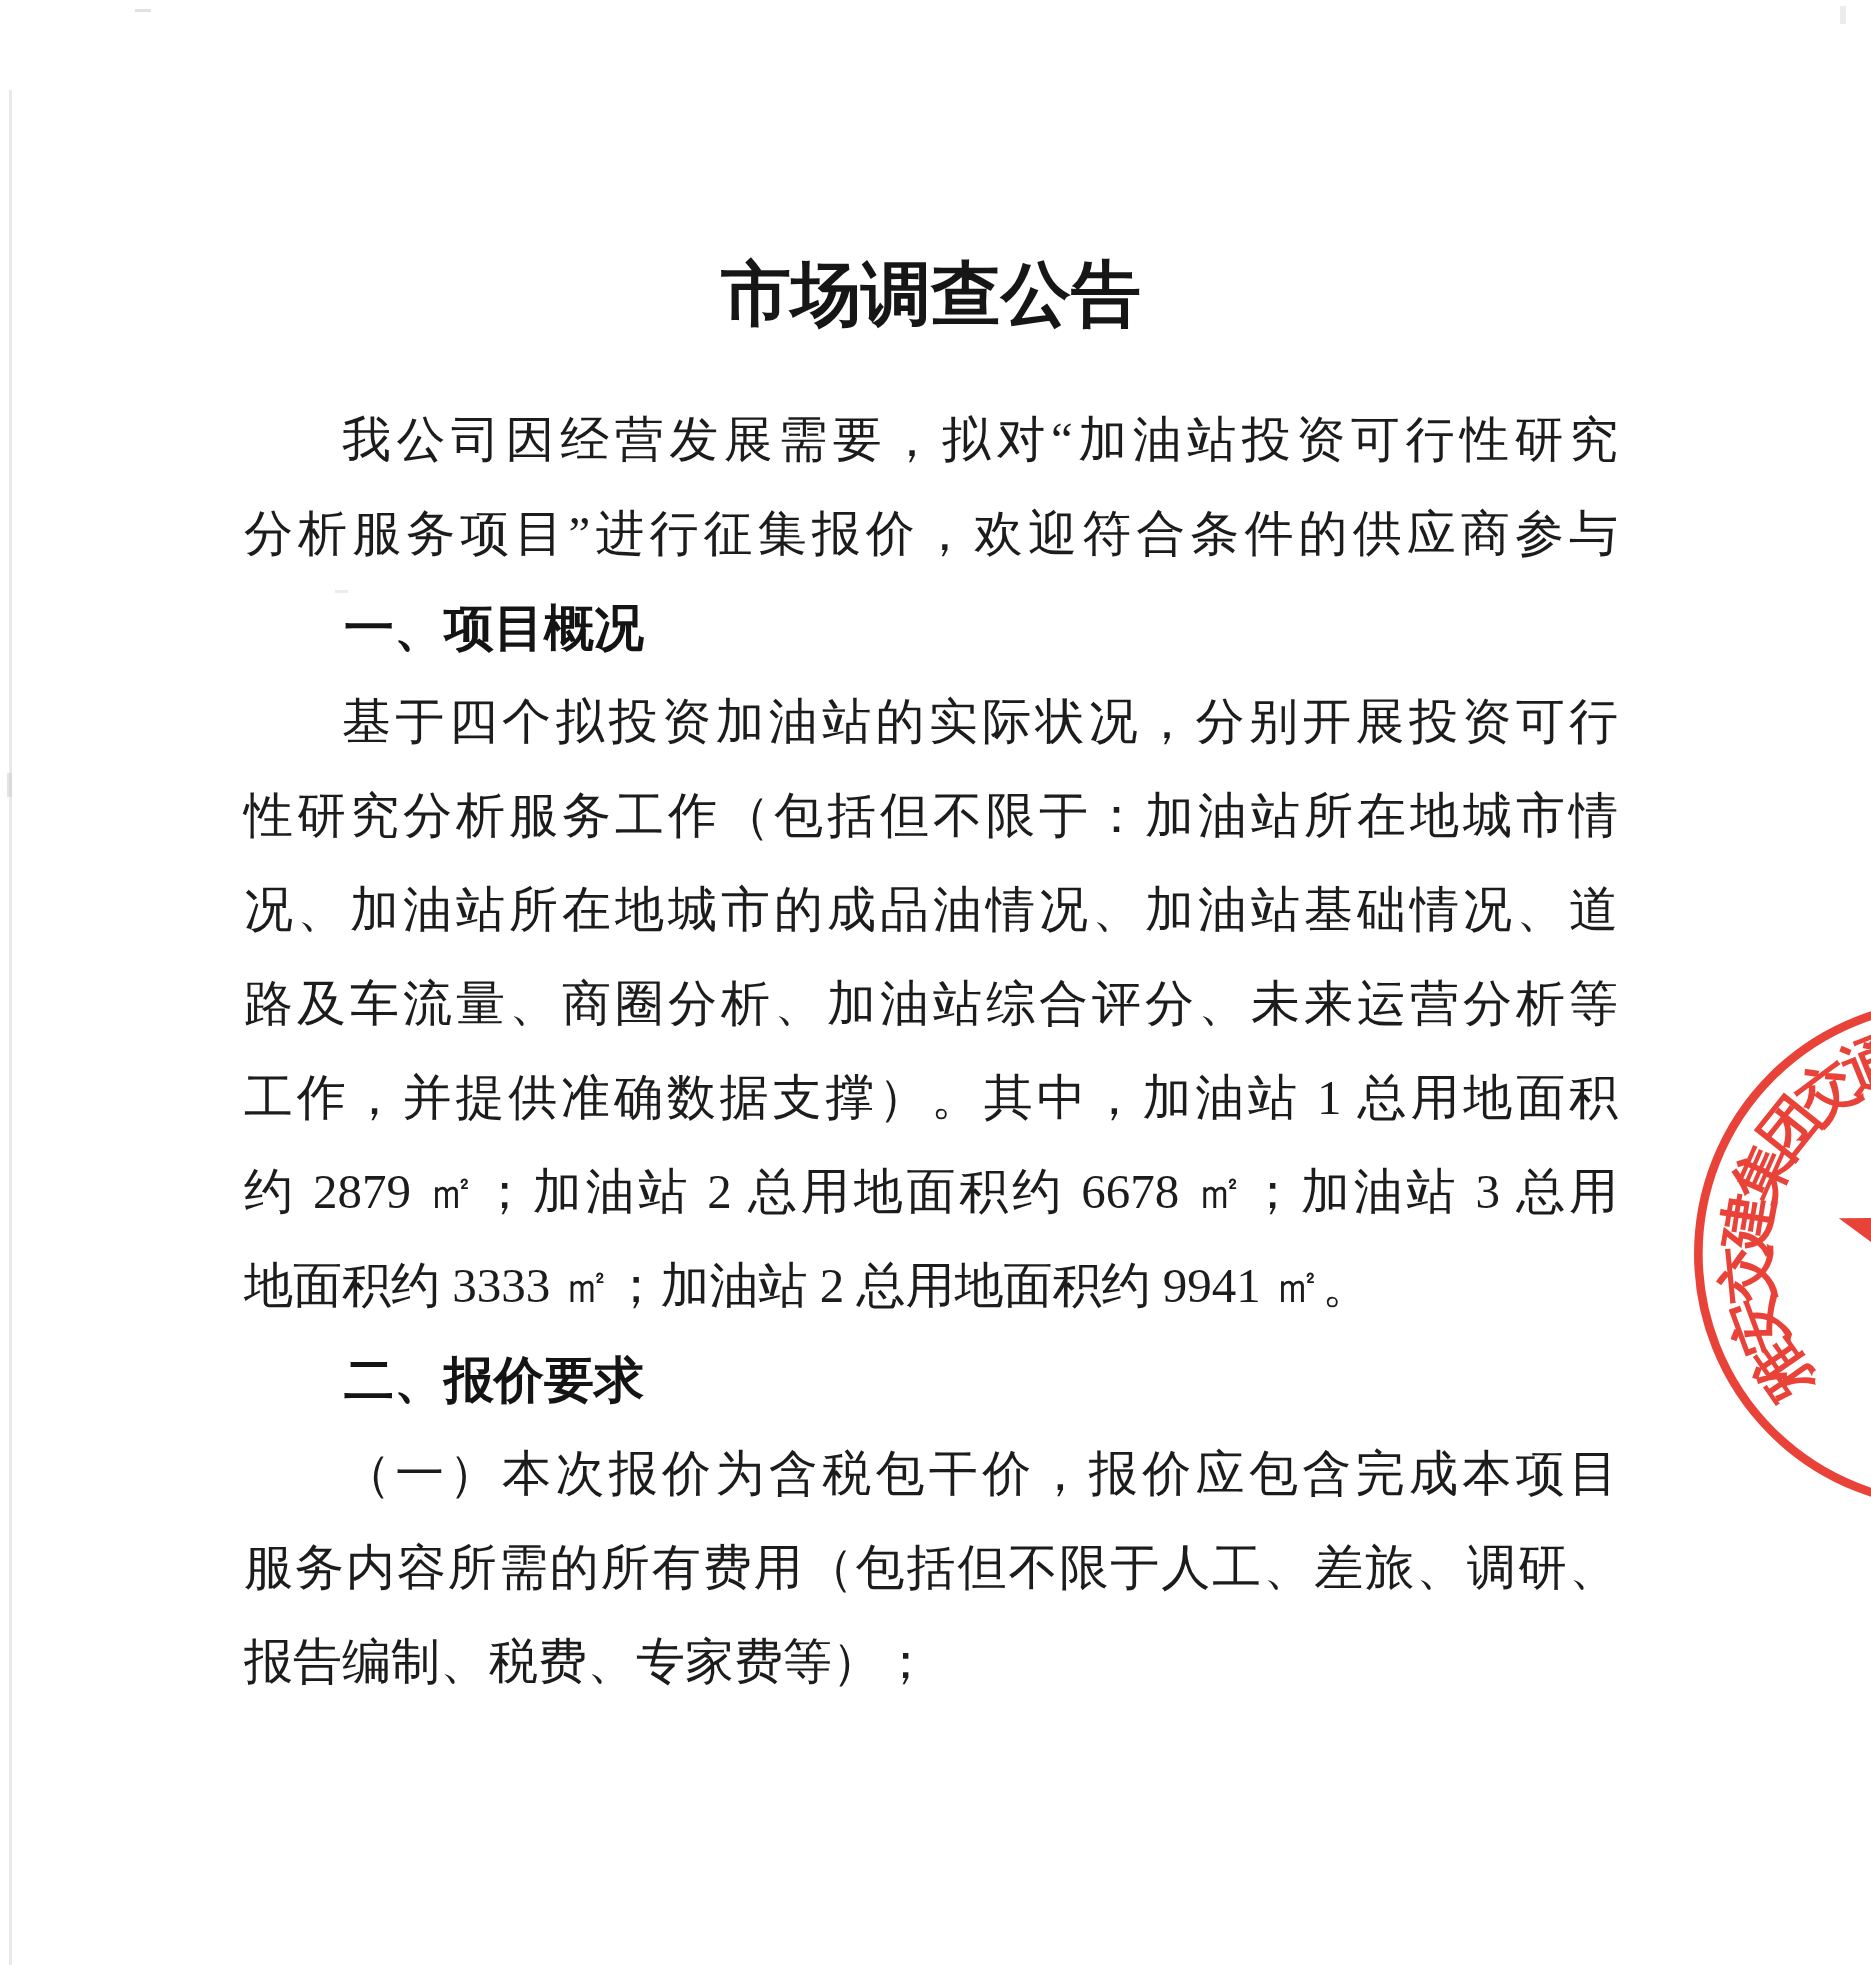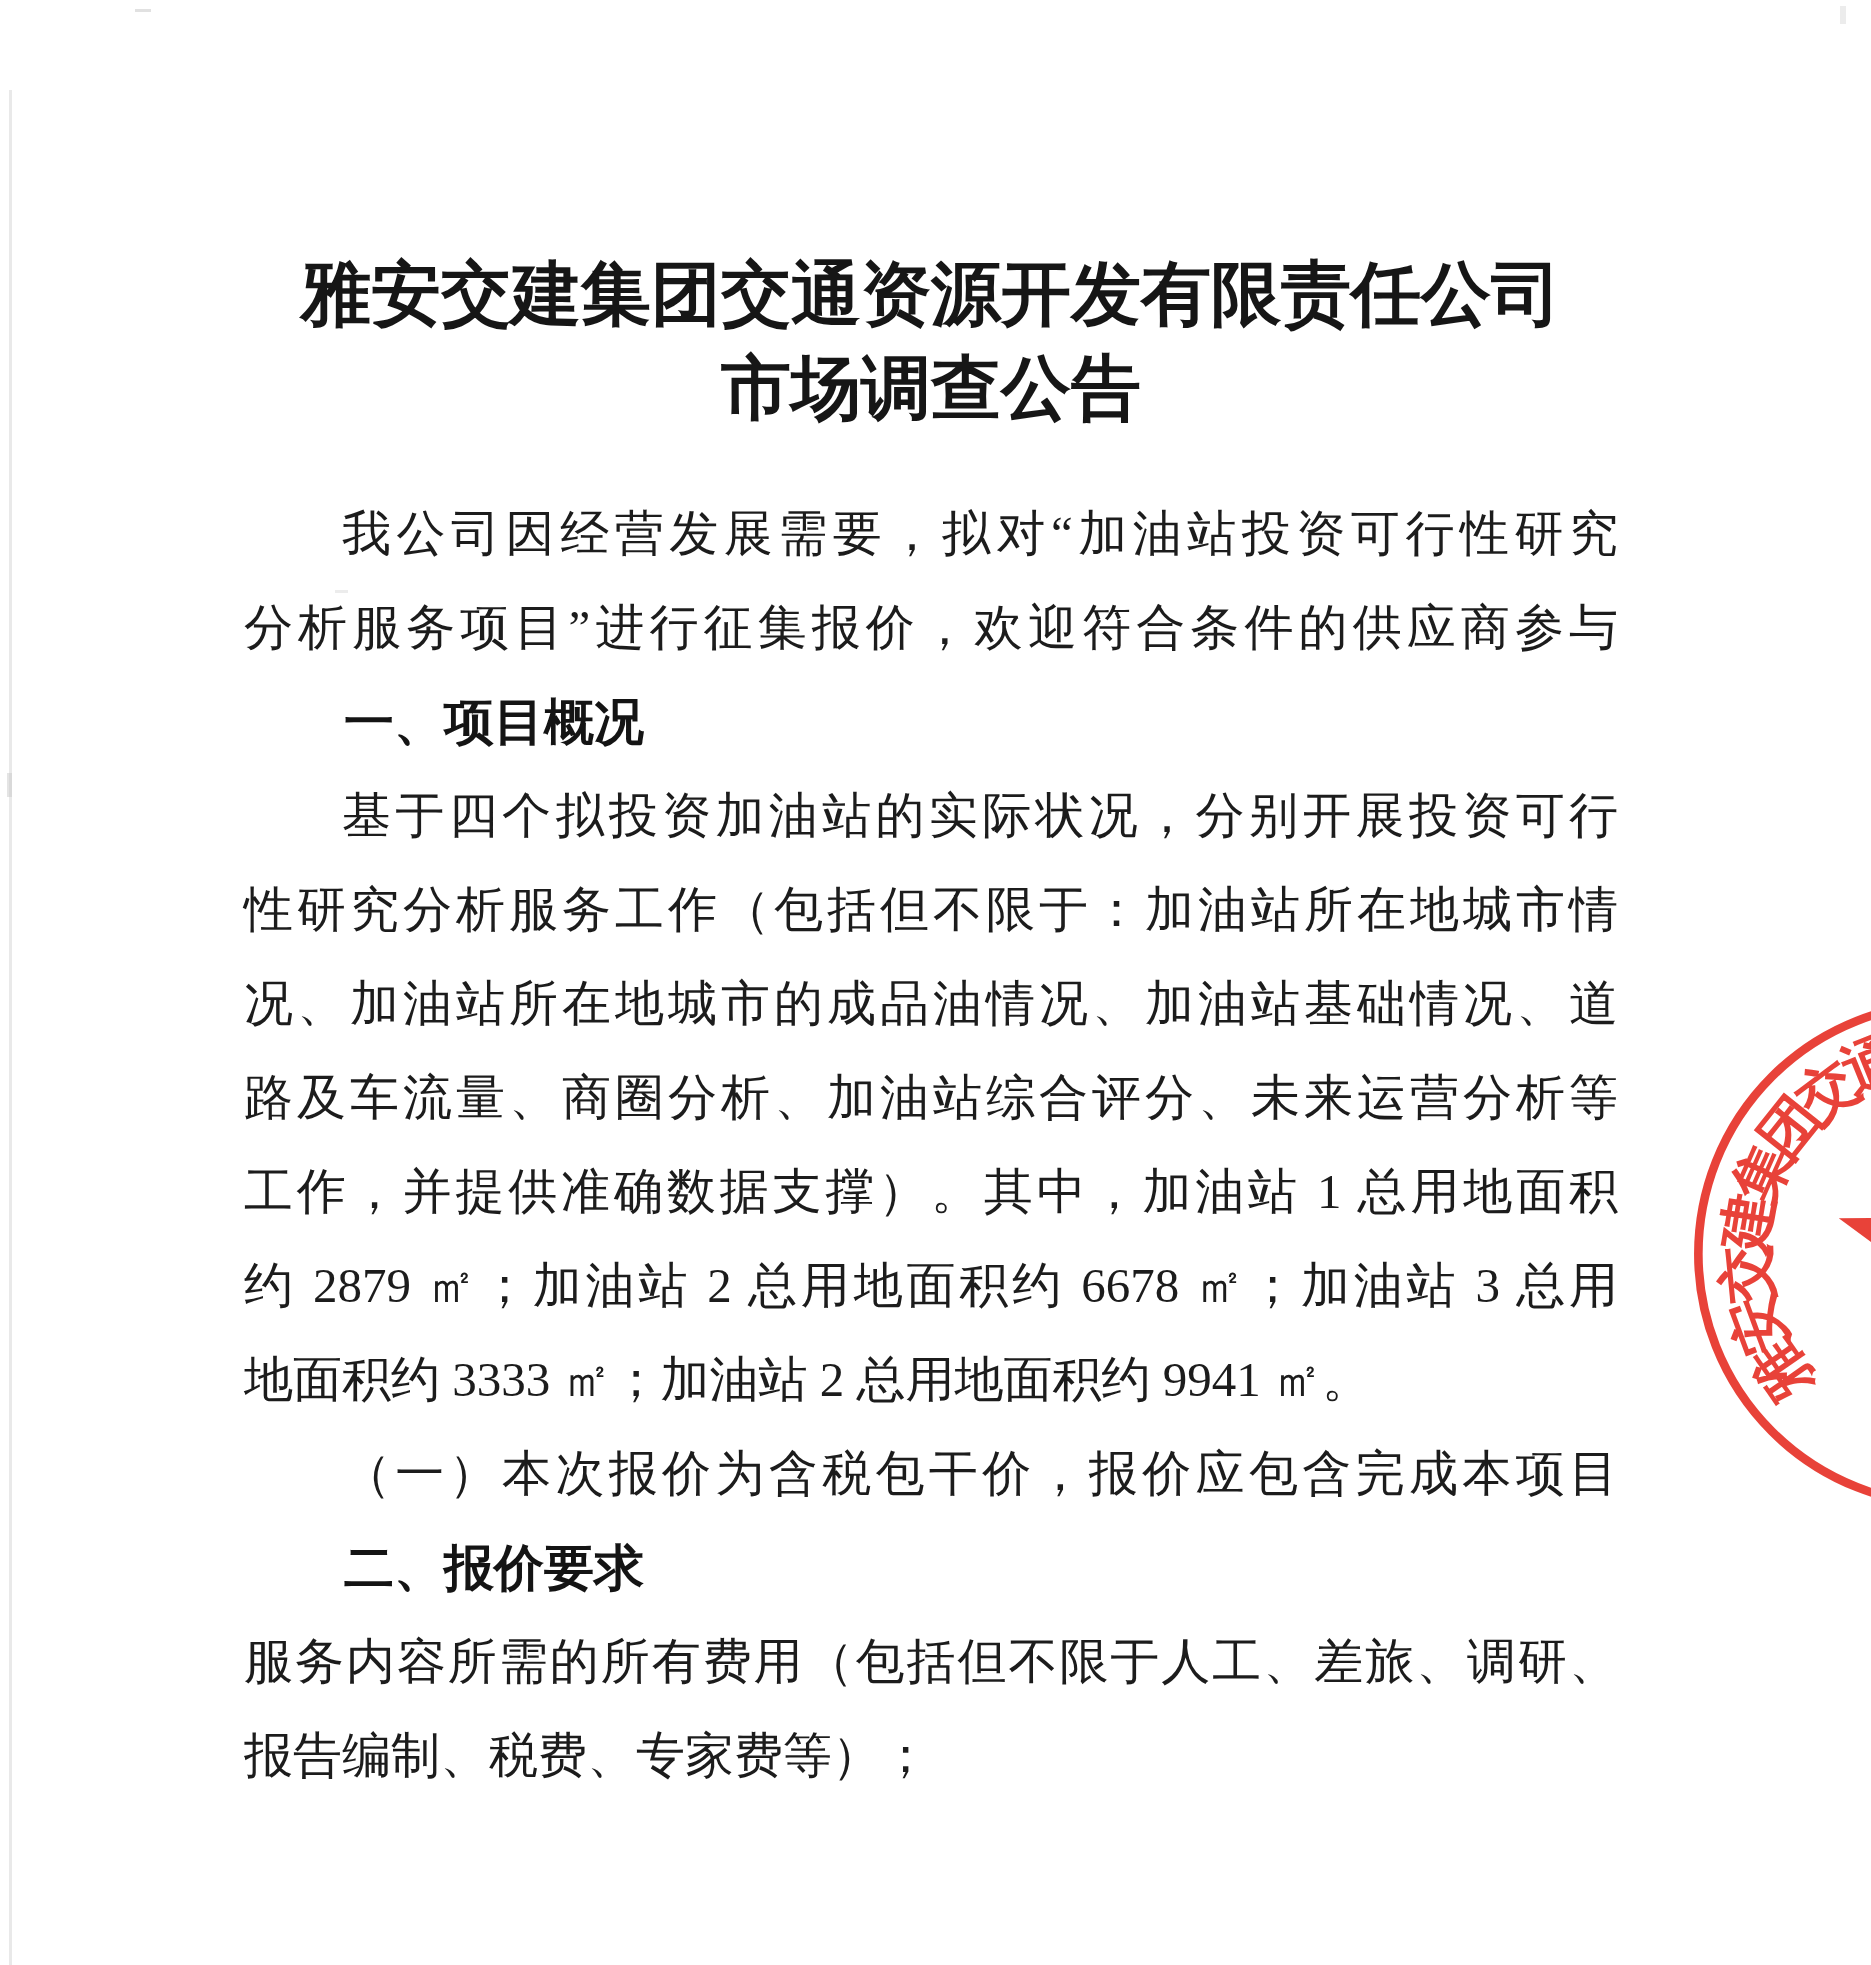--- a/index.html
+++ b/index.html
@@ -69,37 +69,36 @@
 
   <div class="artifact a1"></div>
   <div class="artifact a2"></div>
   <div class="artifact a3"></div>
   <div class="artifact a4"></div>
   <div class="artifact a5"></div>
 
   <div class="content">
 
     <div class="title-block">
-      <div class="tl">雅安交建集团交通资源开发有限责任公司</div>
       <div class="tl">市场调查公告</div>
     </div>
 
     <div class="body-block">
       <div class="line indent just">我公司因经营发展需要，拟对“加油站投资可行性研究</div>
       <div class="line just">分析服务项目”进行征集报价，欢迎符合条件的供应商参与</div>
       <div class="line indent heading">一、项目概况</div>
       <div class="line indent just">基于四个拟投资加油站的实际状况，分别开展投资可行</div>
       <div class="line just">性研究分析服务工作（包括但不限于：加油站所在地城市情</div>
       <div class="line just">况、加油站所在地城市的成品油情况、加油站基础情况、道</div>
       <div class="line just">路及车流量、商圈分析、加油站综合评分、未来运营分析等</div>
       <div class="line just">工作，并提供准确数据支撑）。其中，加油站 1 总用地面积</div>
       <div class="line just">约 2879 ㎡；加油站 2 总用地面积约 6678 ㎡；加油站 3 总用</div>
       <div class="line">地面积约 3333 ㎡；加油站 2 总用地面积约 9941 ㎡。</div>
+      <div class="line indent heading">二、报价要求</div>
       <div class="line indent just">（一）本次报价为含税包干价，报价应包含完成本项目</div>
-      <div class="line indent heading">二、报价要求</div>
       <div class="line just">服务内容所需的所有费用（包括但不限于人工、差旅、调研、</div>
       <div class="line">报告编制、税费、专家费等）；</div>
 
     </div>
   </div>
 
   <svg id="seal" viewBox="0 0 1400 1400" xmlns="http://www.w3.org/2000/svg">
       <circle cx="700" cy="700" r="638" fill="none" stroke="#e63228" stroke-width="22"></circle>
       <polygon points="700.0,405.0 767.6,607.0 980.6,608.8 809.4,735.5 873.4,938.7 700.0,815.0 526.6,938.7 590.6,735.5 419.4,608.8 632.4,607.0" fill="#e63228"></polygon>
       <text x="700" y="232" fill="#e63228" font-size="148" font-family="&quot;Liberation Serif&quot;, serif" font-weight="bold" text-anchor="middle" transform="rotate(-125 700 700)">雅</text>

